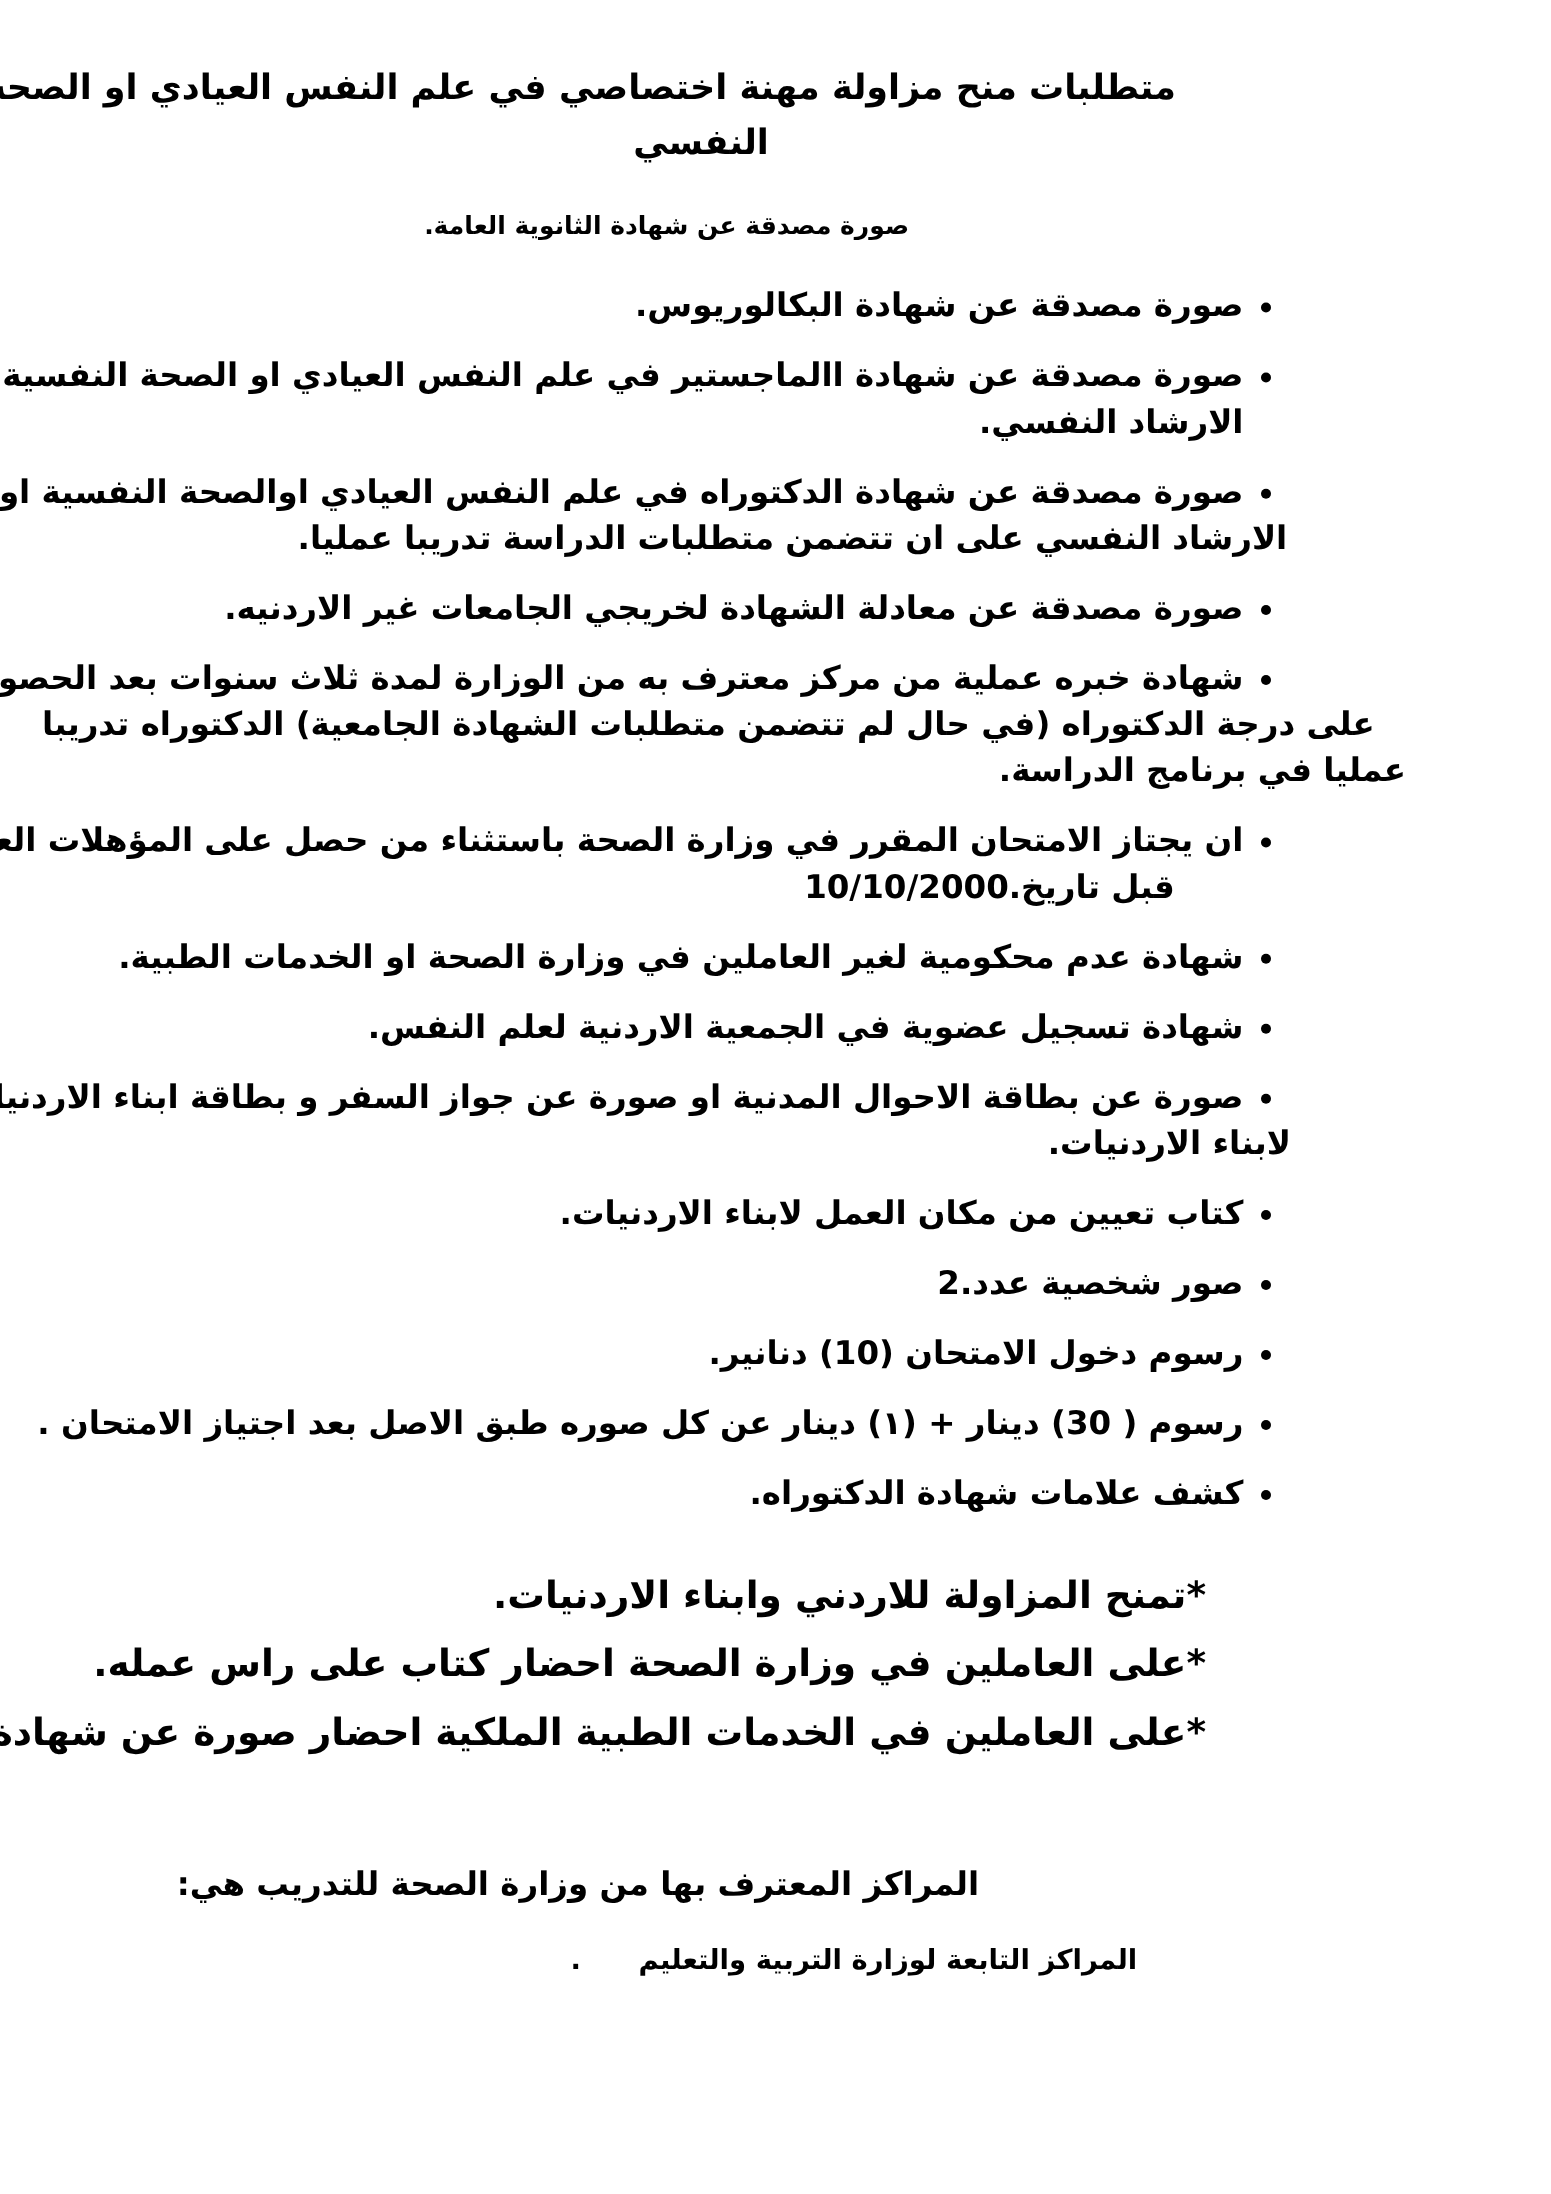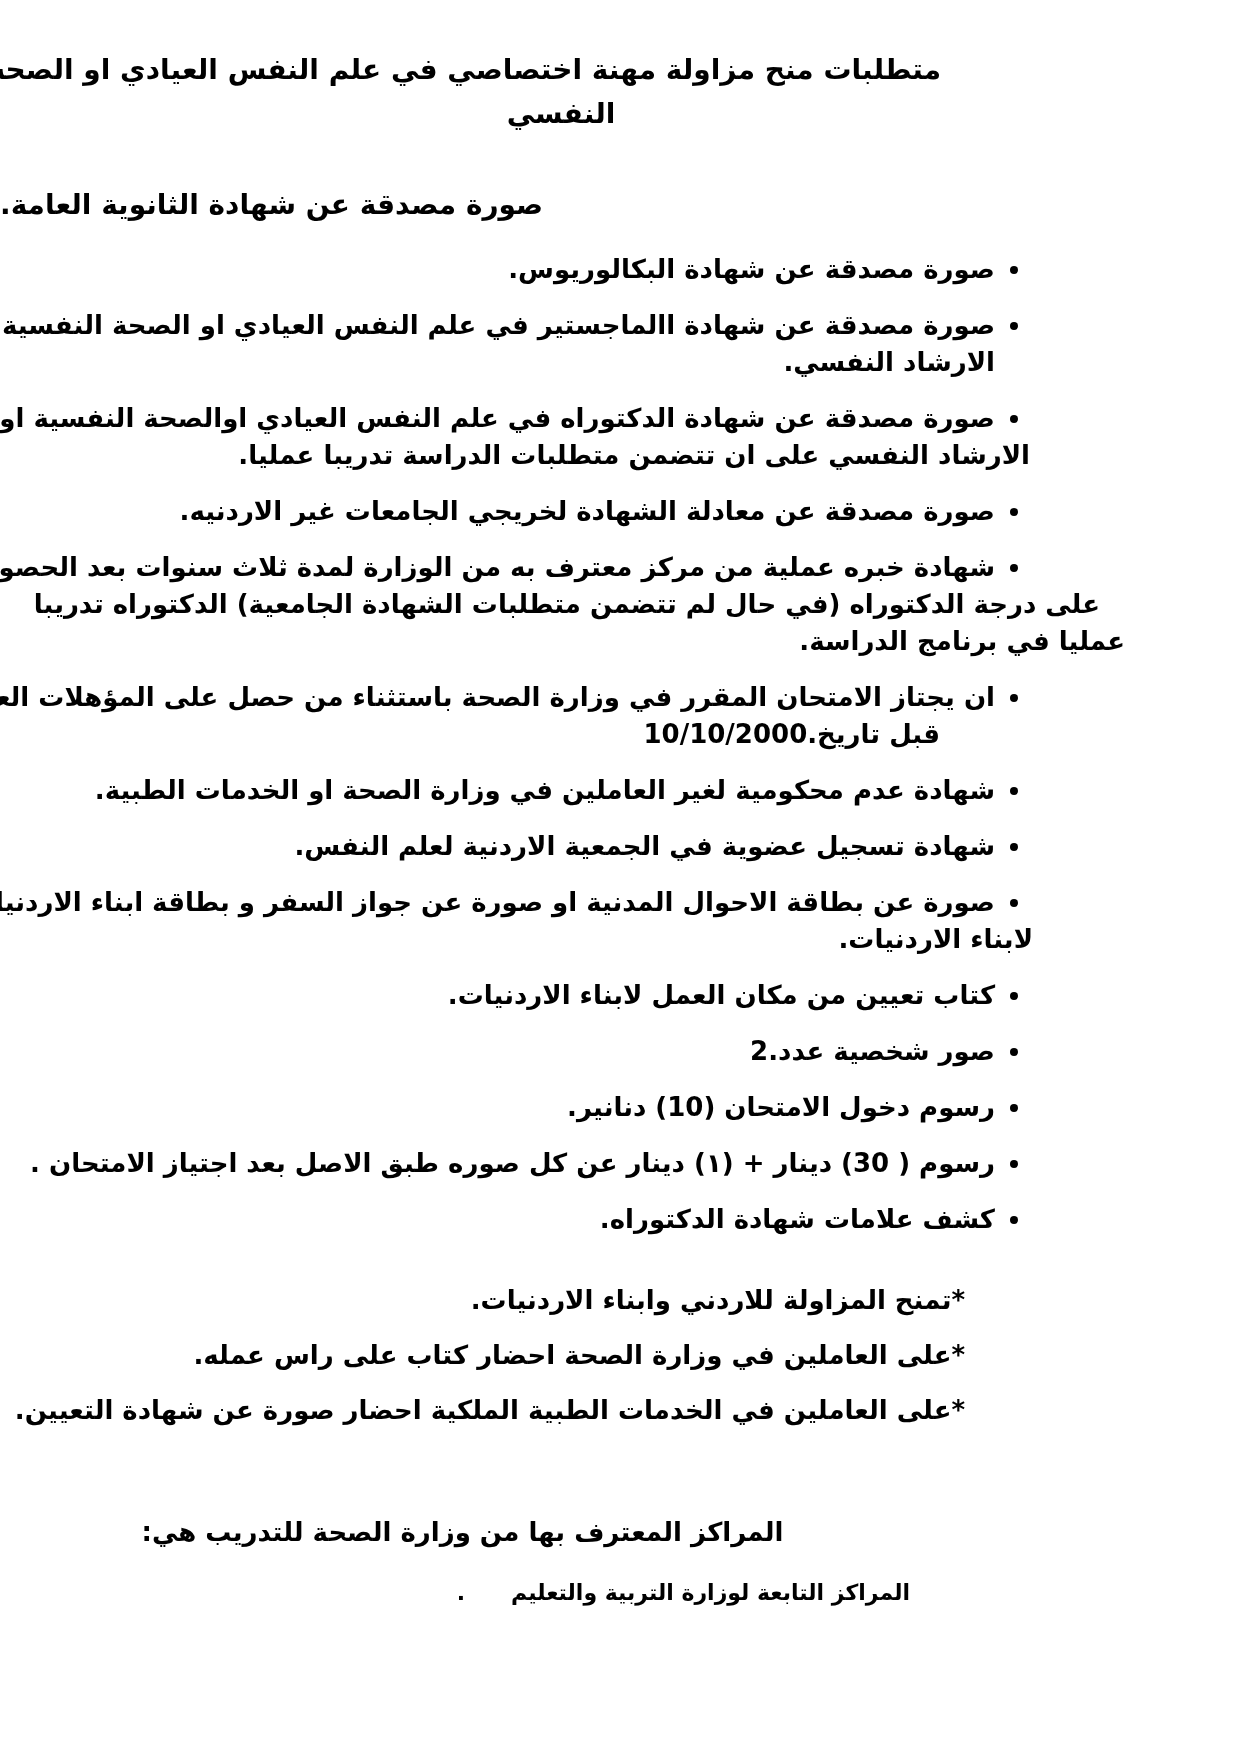--- a/index.html
+++ b/index.html
@@ -24,24 +24,24 @@
   }
   .doc-title {
     margin: 48px 300px 0 0;
     width: 760px;
     text-align: center;
     font-size: 28px;
     line-height: 44px;
   }
   .doc-title .tline { white-space: nowrap; }
   .intro-item {
-    margin: 50px 174px 0 0;
-    font-size: 28px;
+    margin: 26px 174px 0 0;
+    font-size: 20px;
     line-height: 37px;
-    text-align: left;
+    text-align: center;
     white-space: nowrap;
   }
   ul.req-list {
     margin: 28px 246px 0 0;
     padding: 0;
     font-size: 26px;
     line-height: 37px;
   }
   ul.req-list li {
     list-style: disc outside;
@@ -50,21 +50,21 @@
   }
   .ln { white-space: nowrap; text-align: right; }
   
   .out35  { margin-right: -35px; }
   .out38  { margin-right: -38px; }
   .out105 { margin-right: -105px; padding-left: 48px; }
   .out130 { margin-right: -130px; }
   .in55   { margin-right: 55px; }
   .notes-section {
     margin: 44px 276px 0 0;
-    font-size: 26px;
+    font-size: 30px;
     line-height: 37px;
     padding-left: 48px;
   }
   .note-line {
     margin-bottom: 18px;
     text-align: right;
     white-space: nowrap;
   }
   .footer-heading {
     margin: 85px 316px 0 0;

